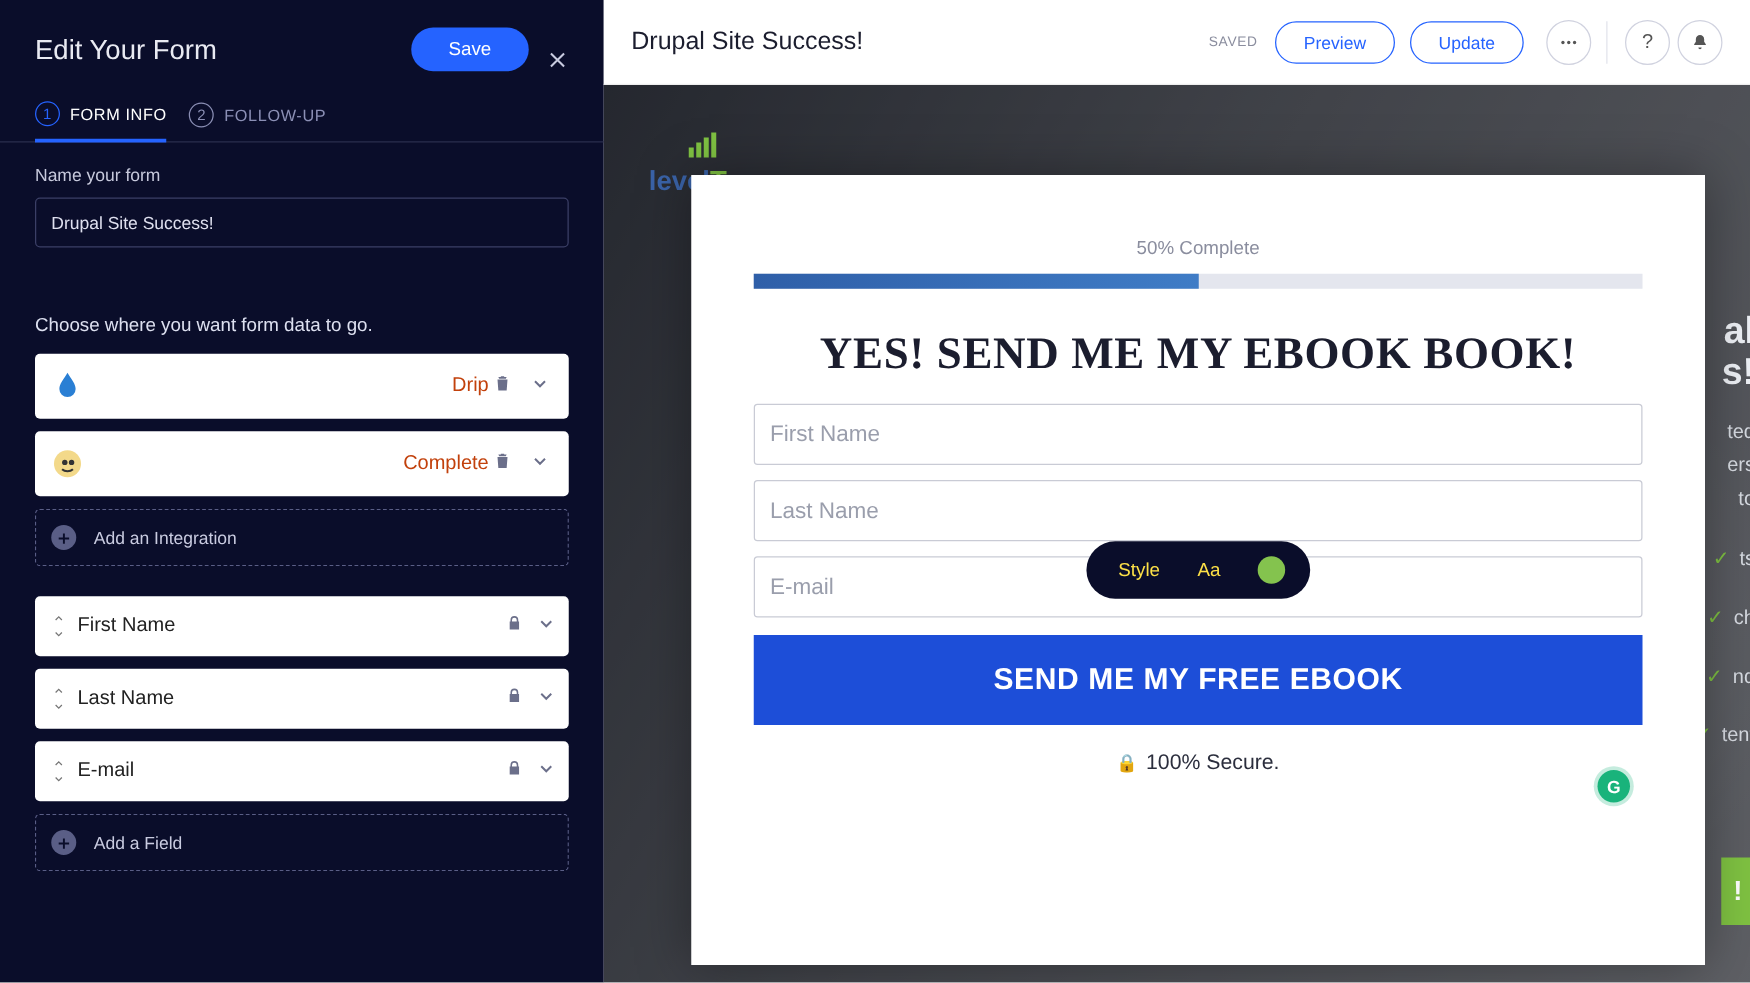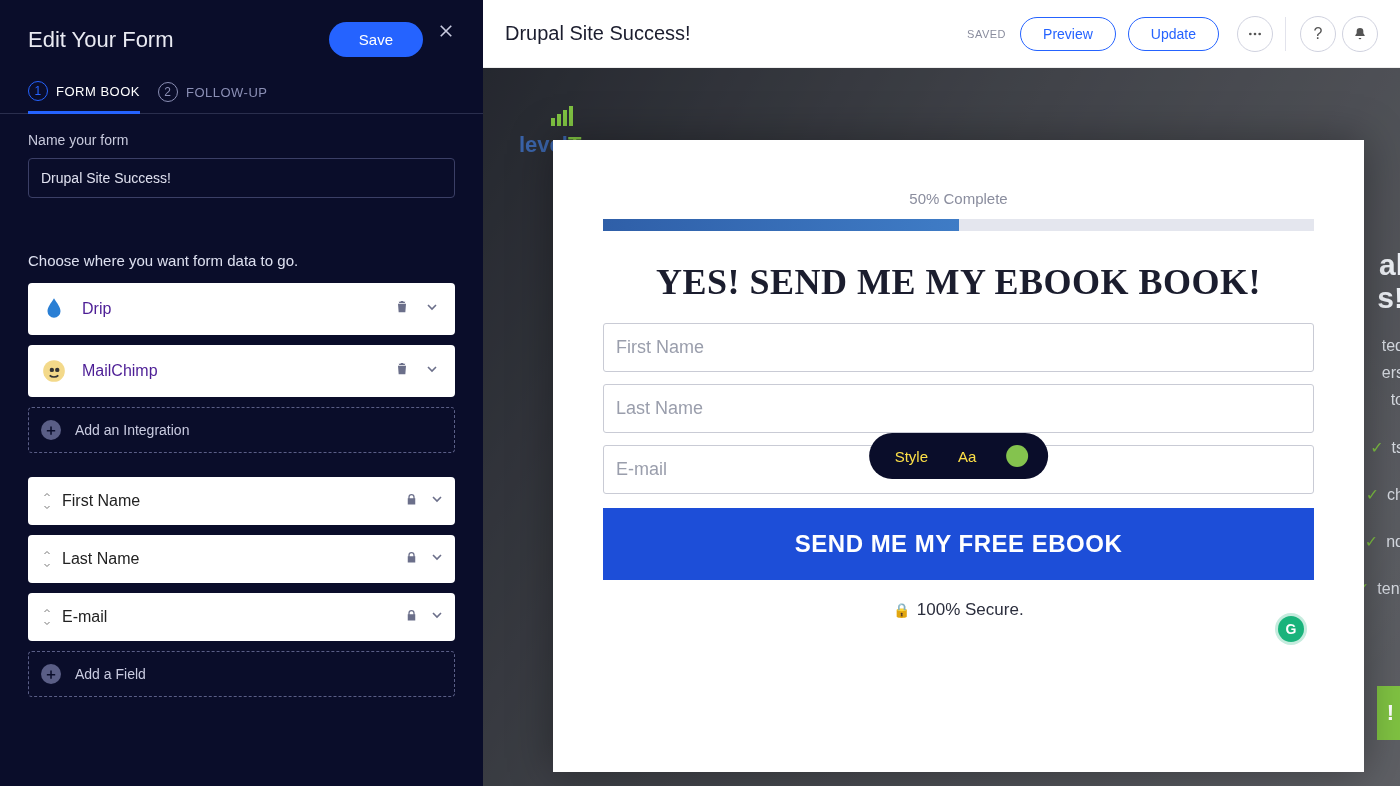--- a/index.html
+++ b/index.html
@@ -3,40 +3,40 @@
 <meta charset="utf-8">
 <style>
 * { box-sizing: border-box; margin: 0; padding: 0; font-family: -apple-system, BlinkMacSystemFont, "Segoe UI", Helvetica, Arial, sans-serif; }
 html, body { width: 1400px; height: 786px; overflow: hidden; }
 body { display: flex; background: #fff; }
 
 
 .sidebar { width: 483px; height: 786px; background: #0a0d2a; color: #fff; padding: 0; overflow-y: auto; }
 .sb-header { display:flex; align-items:center; justify-content:space-between; padding: 22px 28px 10px 28px; }
 .sb-title { font-size: 22px; font-weight: 400; color:#e9eaf2; }
-.sb-header-right { display:flex; align-items:flex-start; gap:14px; }
+.sb-header-right { display:flex; align-items:flex-end; gap:14px; }
 .save-btn { background:#2563ff; color:#fff; border:none; border-radius:22px; padding:9px 30px; font-size:15px; cursor:pointer; }
 .close-x { width:18px; height:18px; cursor:pointer; color:#c9cbe0; }
 .close-x svg{display:block;}
 
 .tabs { display:flex; gap:18px; padding: 14px 28px 0 28px; border-bottom:1px solid #2a2e4d; }
 .tab { display:flex; align-items:center; gap:8px; padding-bottom:10px; cursor:pointer; color:#8b8fb5; font-size:13px; letter-spacing:.5px; }
 .tab.active { color:#fff; border-bottom:3px solid #2563ff; margin-bottom:-1px;}
 .tab .num { width:20px; height:20px; border-radius:50%; border:1px solid currentColor; display:flex; align-items:center; justify-content:center; font-size:12px; }
 .tab.active .num{ border-color:#2563ff; color:#2563ff;}
 
 .section { padding: 18px 28px 6px 28px; }
 .label { font-size:14px; color:#c7c9dc; margin-bottom:10px; }
 .text-input { width:100%; background:transparent; border:1px solid #3b3f66; border-radius:4px; padding:11px 12px; color:#dfe0ef; font-size:14px; outline:none;}
 
 .section-title { font-size:15px; color:#dde0f0; margin:30px 0 14px 0; }
 
 .card { background:#fff; color:#222; border-radius:4px; display:flex; align-items:center; padding:12px 12px; margin-bottom:10px; }
 .card .ico { width:28px; height:28px; border-radius:50%; margin-right:14px; display:flex;align-items:center;justify-content:center;}
-.card .name { flex:1; font-size:16px; color:#4c1d95; }
+.card .name { flex:1; font-size:16px; color:#c2410c;text-align:right; }
 .card .rico { width:22px; text-align:center; color:#6b6f8a; cursor:pointer; }
 .card .rico + .rico{ margin-left:8px;}
 
 .dashed { border:1.5px dashed #5a5e86; border-radius:4px; display:flex; align-items:center; padding:12px 12px; cursor:pointer; color:#c9cbe0;}
 .dashed .plus { width:20px;height:20px;border-radius:50%;background:#5a5e86;display:flex;align-items:center;justify-content:center;color:#0a0d2a;font-weight:bold;margin-right:14px;font-size:15px;}
 .dashed span{font-size:14px;}
 
 .field-card { background:#fff; color:#222; border-radius:4px; display:flex; align-items:center; padding:12px 10px 12px 4px; margin-bottom:10px;}
 .field-card .drag { width:30px; display:flex; flex-direction:column; align-items:center; gap:0px; color:#777; cursor:grab;}
 .field-card .drag svg{display:block;}
@@ -104,21 +104,21 @@
         <svg viewBox="0 0 24 24" width="18" height="18" stroke="currentColor" stroke-width="2.2" fill="none">
             <path d="M5 5l14 14M19 5L5 19"></path>
           </svg>
       </div>
     </div>
   </div>
 
   <div class="tabs">
     <div class="tab active">
       <span class="num">1</span>
-      <span>FORM BOOK</span>
+      <span>FORM INFO</span>
     </div>
     <div class="tab">
       <span class="num">2</span>
       <span>FOLLOW-UP</span>
     </div>
   </div>
 
   <div class="section">
     <div class="label">Name your form</div>
     <input class="text-input" value="Drupal Site Success!" style="">
@@ -148,21 +148,21 @@
 
     <div class="card">
       <div class="ico" style="background:#fff;">
         <svg viewBox="0 0 24 24" width="26" height="26">
             <circle cx="12" cy="12" r="10" fill="#f3d98a"></circle>
             <circle cx="10" cy="11" r="2" fill="#333"></circle>
             <circle cx="15" cy="11" r="2" fill="#333"></circle>
             <path d="M8 16c2 2 6 2 8 0" stroke="#333" stroke-width="1.5" fill="none"></path>
           </svg>
       </div>
-      <div class="name">MailChimp</div>
+      <div class="name">Complete</div>
       <div class="rico">
         <svg viewBox="0 0 24 24" width="16" height="16" fill="currentColor">
             <path d="M7 4h10l-1 2H8zM6 7h12l-1 13H7zM10 3h4v1h-4z"></path>
           </svg>
       </div>
       <div class="rico">
         <svg viewBox="0 0 24 24" width="16" height="16" fill="none" stroke="currentColor" stroke-width="2.4">
             <path d="M6 9l6 6 6-6"></path>
           </svg>
       </div>

